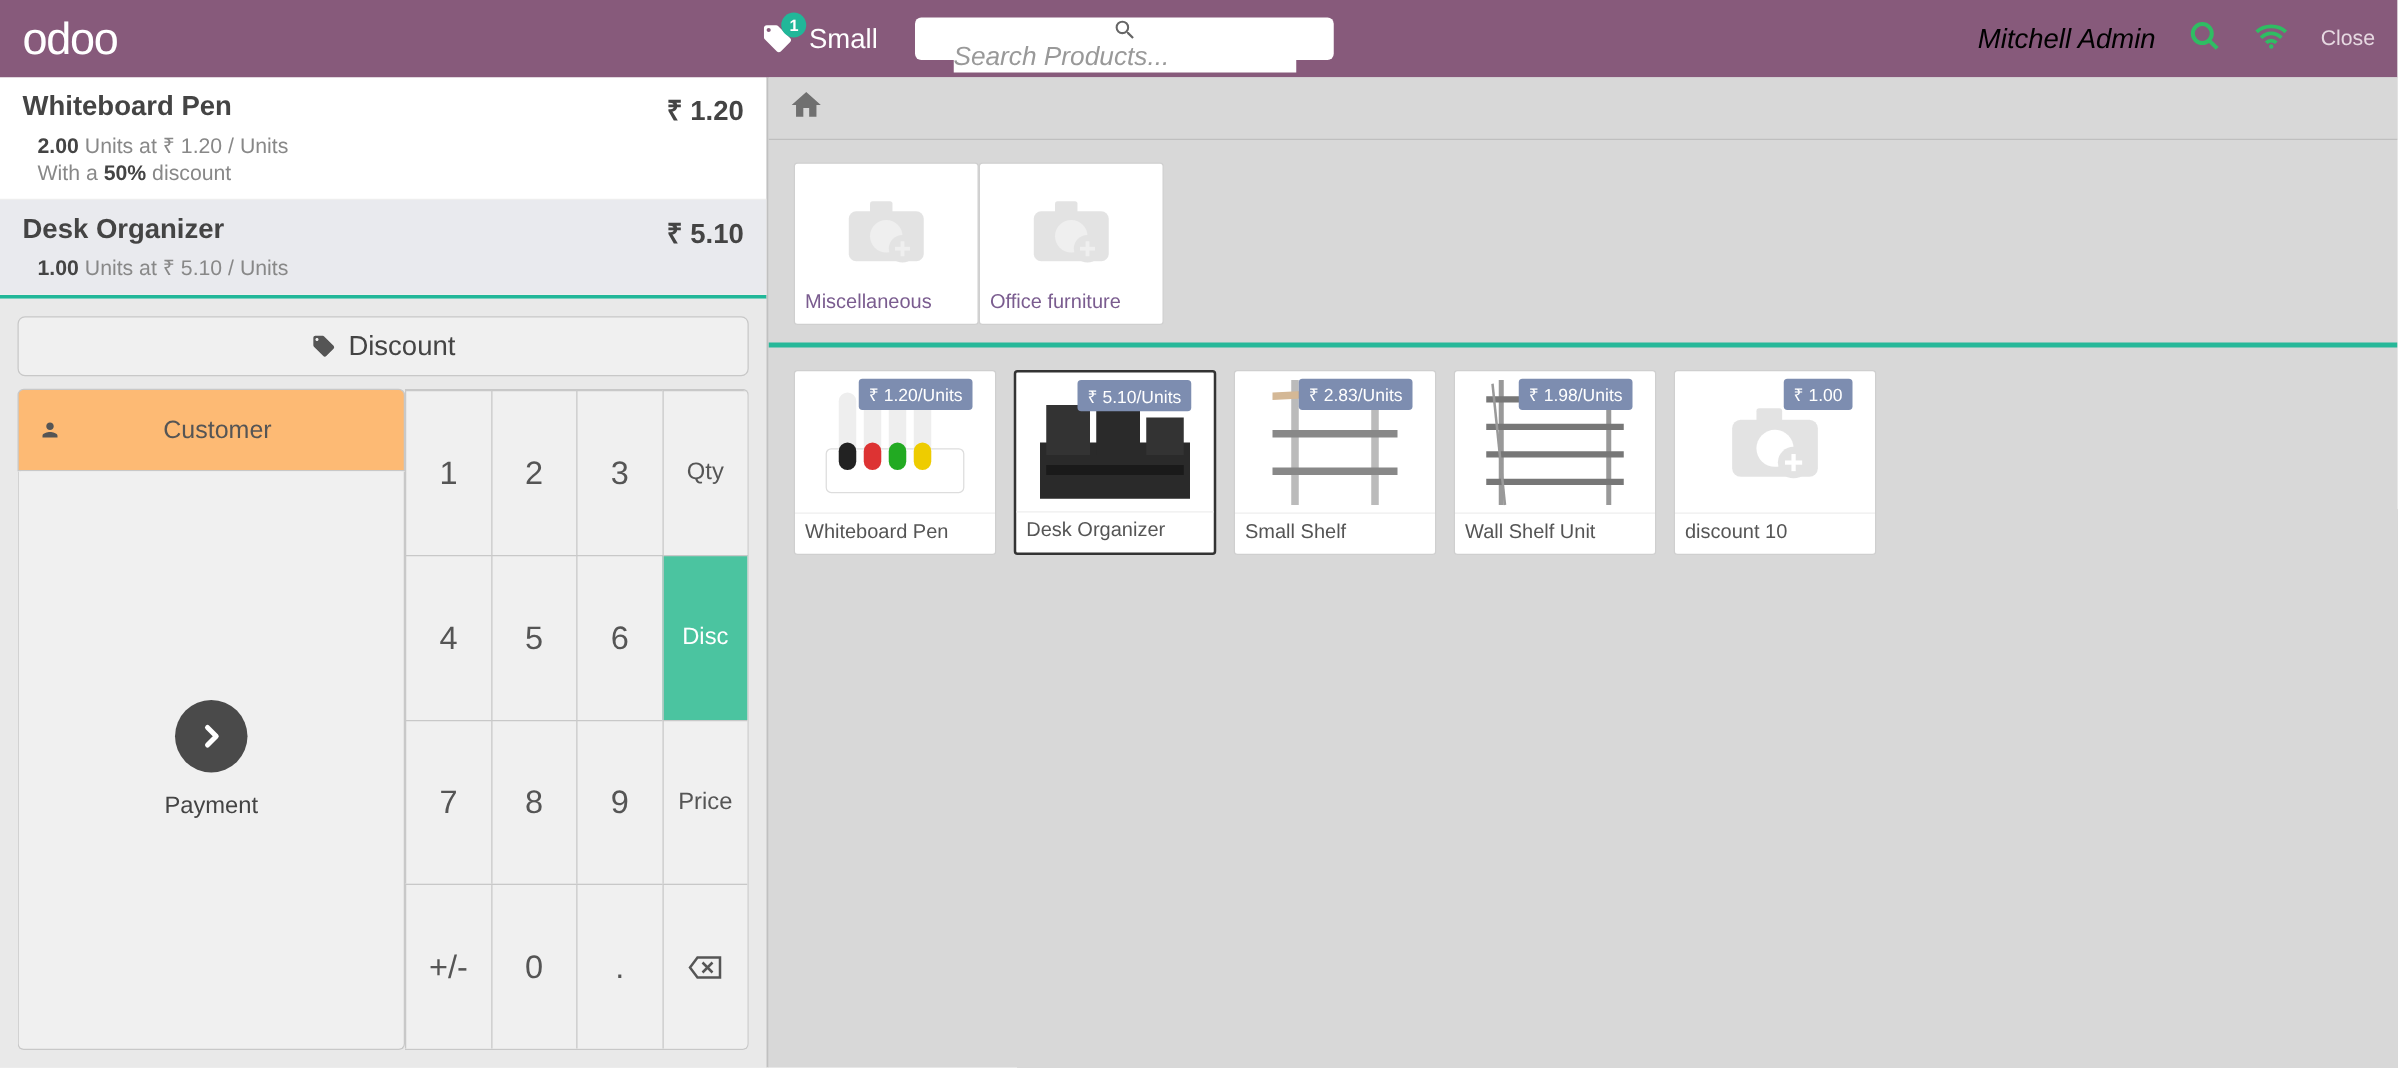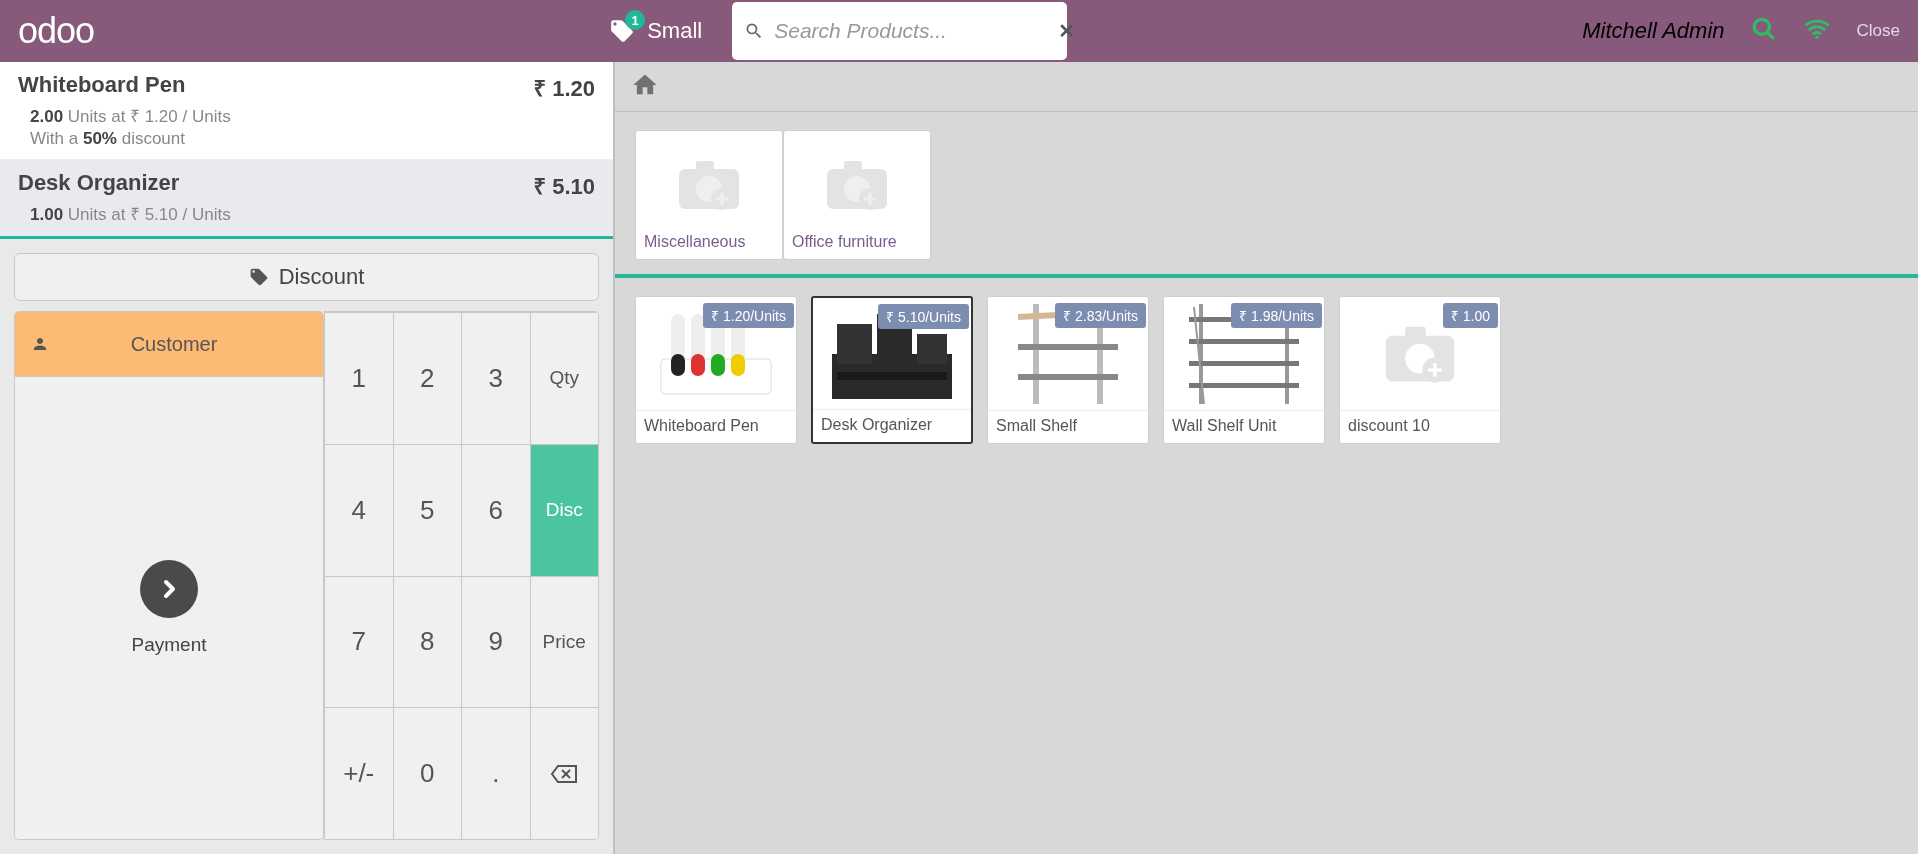--- a/index.html
+++ b/index.html
@@ -3,21 +3,21 @@
 <meta charset="utf-8">
 <style>
 * { box-sizing: border-box; margin: 0; padding: 0; }
 body { font-family: -apple-system, BlinkMacSystemFont, "Segoe UI", Helvetica, Arial, sans-serif; background: #fff; overflow: hidden; }
 .header { background: #875a7b; height: 62px; display: flex; align-items: center; padding: 0 18px; color: #fff; }
 .logo { font-size: 36px; font-weight: 400; letter-spacing: -1px; font-family: "Helvetica Neue", Arial, sans-serif; }
 .header-spacer { flex: 1; }
 .orders-btn { display: flex; align-items: center; color: #fff; font-size: 22px; margin-right: 30px; position: relative; cursor: pointer; }
 .orders-badge { position: absolute; top: -8px; left: 16px; background: #21b799; color: #fff; border-radius: 50%; width: 20px; height: 20px; font-size: 13px; display: flex; align-items: center; justify-content: center; font-weight: bold; }
 .orders-icon { width: 26px; height: 26px; margin-right: 12px; position: relative; }
-.search-box { background: #fff; border-radius: 5px; height: 58px; width: 335px; display: flex; align-items: center; padding: 0 12px; margin-right: auto; }
+.search-box { background: #fff; border-radius: 5px; height: 34px; width: 335px; display: flex; align-items: center; padding: 0 12px; margin-right: auto; flex-direction: column; }
 .search-box svg { flex-shrink: 0; }
 .search-input { border: none; outline: none; font-size: 21px; color: #888; flex: 1; margin: 0 10px; font-style: italic; }
 .search-input::placeholder { color: #999; font-style: italic; }
 .clear-icon { color: #555; font-size: 20px; font-weight: bold; cursor: pointer; }
 .user-name { font-style: italic; font-size: 22px; color: #000000; margin-right: 26px; }
 .green-search { margin-right: 26px; cursor: pointer; }
 .wifi-icon { margin-right: 26px; }
 .close-btn { font-size: 17px; color: #e6d8e1; cursor: pointer; }
 
 .main { display: flex; height: calc(854px - 62px); }
@@ -60,21 +60,21 @@
 .categories-row { display: flex; gap: 0; padding: 18px 20px 14px; }
 .category-card { width: 148px; background: #fff; border: 1px solid #cfcfcf; border-radius: 3px; padding: 8px; cursor: pointer; }
 .category-img { height: 90px; display: flex; align-items: center; justify-content: center; }
 .category-label { color: #7a5c8f; font-size: 16px; margin-top: 4px; }
 
 .green-divider { height: 4px; background: #27b899; margin: 0 0 0 0; }
 
 .products-area { padding: 18px 20px; display: flex; flex-wrap: wrap; gap: 14px; align-content: flex-start; }
 .product-card { width: 162px; height: 148px; background: #fff; border: 1px solid #cfcfcf; border-radius: 3px; position: relative; cursor: pointer; display: flex; flex-direction: column; }
 .product-card.selected { border: 2px solid #333; }
-.price-tag { position: absolute; top: 6px; right: 2px; background: #7d8db0; color: #fff; font-size: 14px; padding: 3px 8px; border-radius: 3px; }
+.price-tag { position: absolute; top: 6px; right: 18px; background: #7d8db0; color: #fff; font-size: 14px; padding: 3px 8px; border-radius: 3px; }
 .product-img { flex: 1; display: flex; align-items: center; justify-content: center; overflow: hidden; }
 .product-name { font-size: 16px; color: #555; padding: 6px 8px 8px; border-top: 1px solid #eee; }
 
 .camera-placeholder svg { opacity: 0.4; }
 </style>
 </head>
 <body>
 
 <div class="header">
   <div class="logo">odoo</div>

